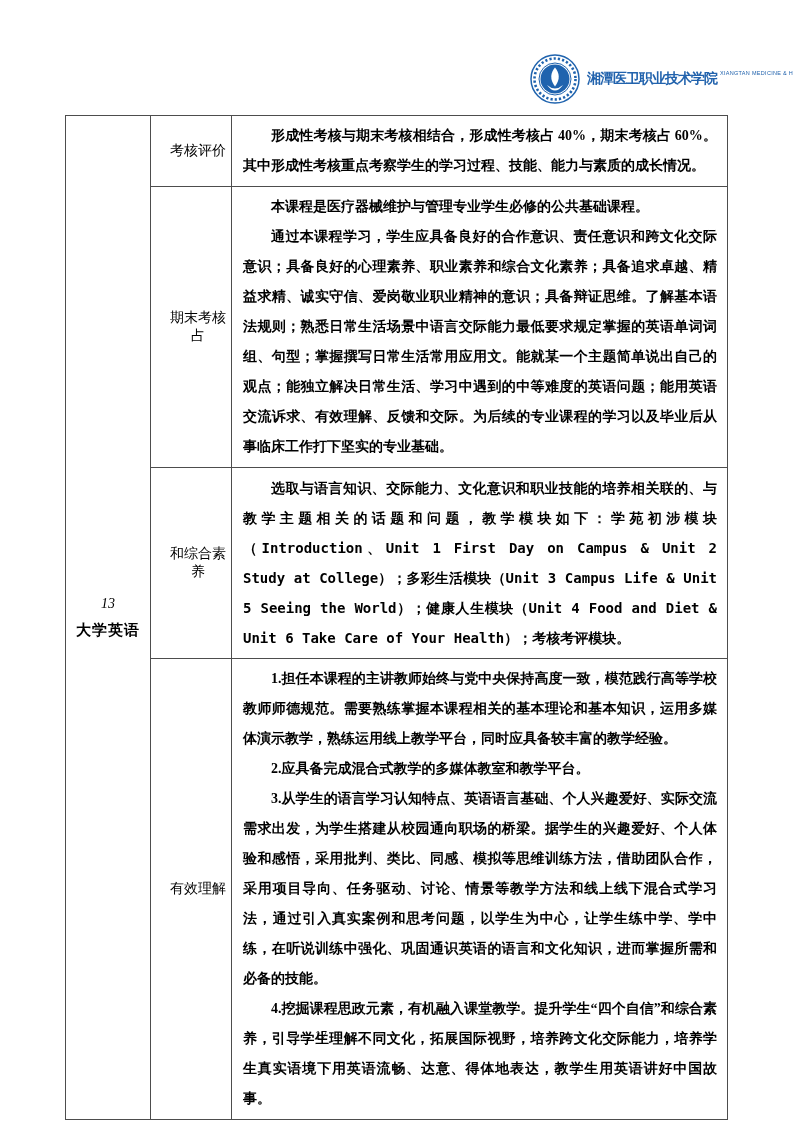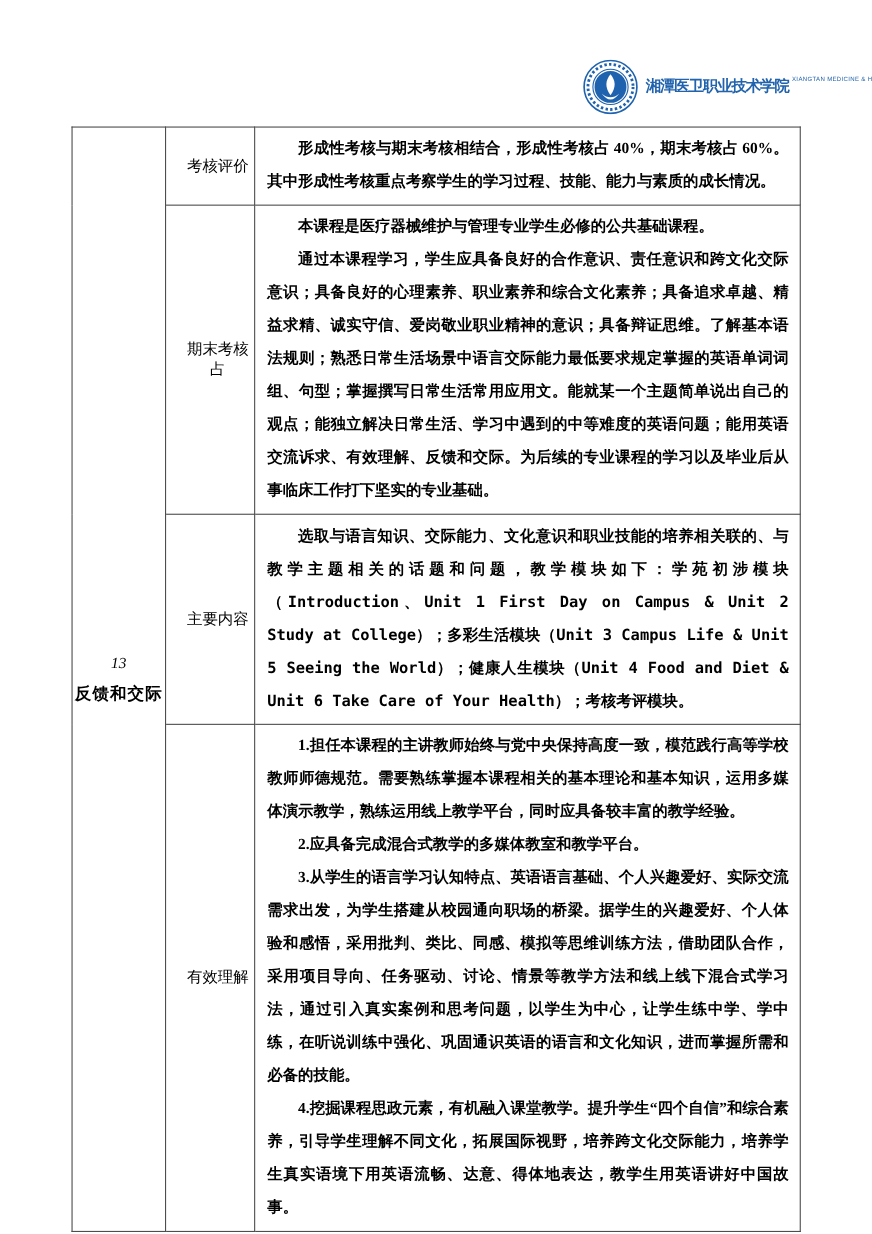--- a/index.html
+++ b/index.html
@@ -103,38 +103,38 @@
   <table class="course">
     <colgroup>
       <col style="width:85px">
       <col style="width:81px">
       <col>
     </colgroup>
     <tbody>
       <tr style="height:71px">
         <td class="course-cell" rowspan="4">
           <div class="course-number">13</div>
-          <div class="course-name">反馈和交际</div>
+          <div class="course-name">大学英语</div>
         </td>
         <td class="label-cell">考核评价</td>
         <td class="content-cell">
           <p>形成性考核与期末考核相结合，形成性考核占 40%，期末考核占 60%。其中形成性考核重点考察学生的学习过程、技能、能力与素质的成长情况。</p>
         </td>
       </tr>
 
       <tr style="height:244px">
         <td class="label-cell">期末考核占</td>
         <td class="content-cell">
           <p>本课程是医疗器械维护与管理专业学生必修的公共基础课程。</p>
           <p>通过本课程学习，学生应具备良好的合作意识、责任意识和跨文化交际意识；具备良好的心理素养、职业素养和综合文化素养；具备追求卓越、精益求精、诚实守信、爱岗敬业职业精神的意识；具备辩证思维。了解基本语法规则；熟悉日常生活场景中语言交际能力最低要求规定掌握的英语单词词组、句型；掌握撰写日常生活常用应用文。能就某一个主题简单说出自己的观点；能独立解决日常生活、学习中遇到的中等难度的英语问题；能用英语交流诉求、有效理解、反馈和交际。为后续的专业课程的学习以及毕业后从事临床工作打下坚实的专业基础。</p>
         </td>
       </tr>
 
       <tr style="height:165px">
-        <td class="label-cell">主要内容</td>
+        <td class="label-cell">和综合素养</td>
         <td class="content-cell mono">
           <p>选取与语言知识、交际能力、文化意识和职业技能的培养相关联的、与教学主题相关的话题和问题，教学模块如下：学苑初涉模块（Introduction、Unit 1 First Day on Campus &amp; Unit 2 Study at College）；多彩生活模块（Unit 3 Campus Life &amp; Unit 5 Seeing the World）；健康人生模块（Unit 4 Food and Diet &amp; Unit 6 Take Care of Your Health）；考核考评模块。</p>
         </td>
       </tr>
 
       <tr style="height:419px">
         <td class="label-cell">有效理解</td>
         <td class="content-cell">
           <p>1.担任本课程的主讲教师始终与党中央保持高度一致，模范践行高等学校教师师德规范。需要熟练掌握本课程相关的基本理论和基本知识，运用多媒体演示教学，熟练运用线上教学平台，同时应具备较丰富的教学经验。</p>
           <p>2.应具备完成混合式教学的多媒体教室和教学平台。</p>

